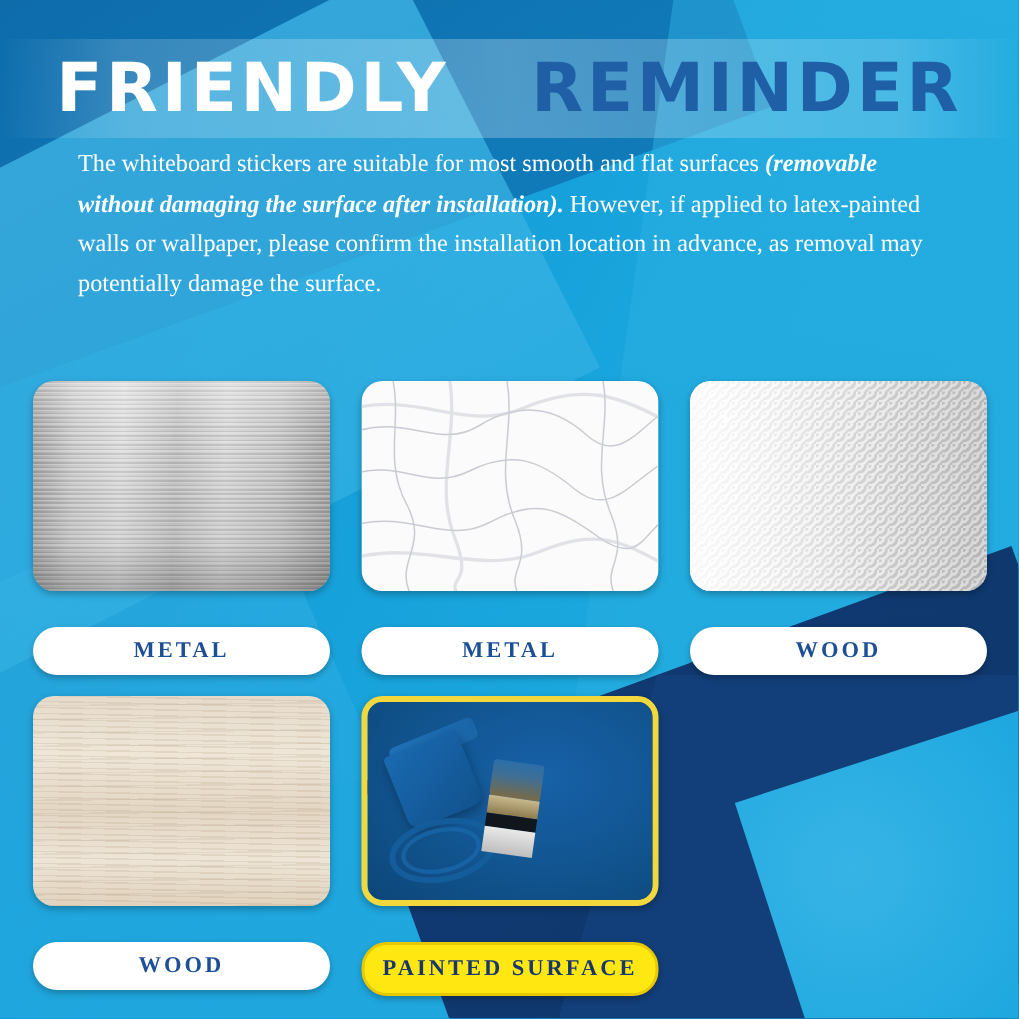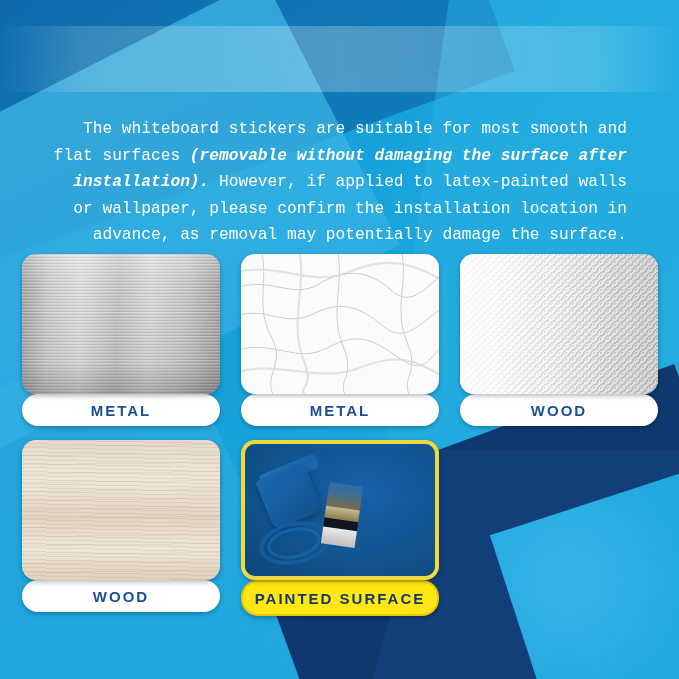--- a/index.html
+++ b/index.html
@@ -68,46 +68,46 @@
     position:absolute;left:0;top:28px;width:679px;
     text-align:center;
     font-family:"DejaVu Sans", sans-serif;
     font-weight:700;font-size:45px;letter-spacing:2.5px;
     line-height:62px;white-space:nowrap;
   }
   .title .w1{color:#ffffff;}
   .title .w2{color:#1e5fa6;}
   
   .blurb{
-    position:absolute;left:52px;top:116px;width:575px;
-    text-align:right;color:#ffffff;
+    position:absolute;left:52px;top:96px;width:575px;
+    text-align:left;color:#ffffff;
     font-size:16.2px;line-height:26.5px;
-    font-family:Liberation Mono, monospace;
+    font-family:Liberation Serif, serif;
   }
   .blurb i{font-style:italic;font-weight:700;}
   
   .grid{
     position:absolute;left:22px;top:254px;
     width:636px;
     display:grid;grid-template-columns:repeat(3,198px);
     column-gap:21px;row-gap:14px;
   }
   .cell{width:198px;}
   .thumb{
     width:198px;height:140px;border-radius:14px;
     box-shadow:0 2px 5px rgba(0,0,0,.28);
     overflow:hidden;position:relative;
   }
   .cap{
-    margin-top:0;height:32px;border-radius:17px;
+    margin-top:24px;height:32px;border-radius:17px;
     background:#ffffff;
     box-shadow:0 2px 4px rgba(0,0,0,.25);
     display:flex;align-items:center;justify-content:center;
     color:#1d4f96;
-    font-family:Liberation Sans, sans-serif;
+    font-family:Liberation Serif, serif;
     font-weight:700;font-size:15px;letter-spacing:2px;
   }
   .cap.highlight{background:#ffe712;color:#19376e;border:2px solid #e8c800;}
   .thumb.highlight{border:4px solid #f2d83c;box-sizing:border-box;}
   
   .tx-metal{
     width:100%;height:100%;
     background:
       repeating-linear-gradient(0deg,
         rgba(255,255,255,.30) 0px,rgba(255,255,255,.30) 1px,
@@ -214,20 +214,25 @@
   <div class="band band-a"></div>
   <div class="band band-b"></div>
   <div class="band band-c"></div>
   <div class="band band-d"></div>
   <div class="band band-bottom-light"></div>
   <div class="band band-navy"></div>
   <div class="band band-navy2"></div>
   <div class="band band-cyan-br"></div>
 
   <div class="title-strip"></div>
+  <div class="title">
+    <span class="w1">FRIENDLY</span>
+    <span>&nbsp;</span>
+    <span class="w2">REMINDER</span>
+  </div>
 
   <div class="blurb">
     <span>The whiteboard stickers are suitable for most smooth and flat surfaces </span><i>(removable without damaging the surface after installation).</i><span> However, if applied to latex-painted walls or wallpaper, please confirm the installation location in advance, as removal may potentially damage the surface.</span>
   </div>
 
   <div class="grid">
 
     <div class="cell">
       <div class="thumb">
         <div class="tx-metal"></div>

